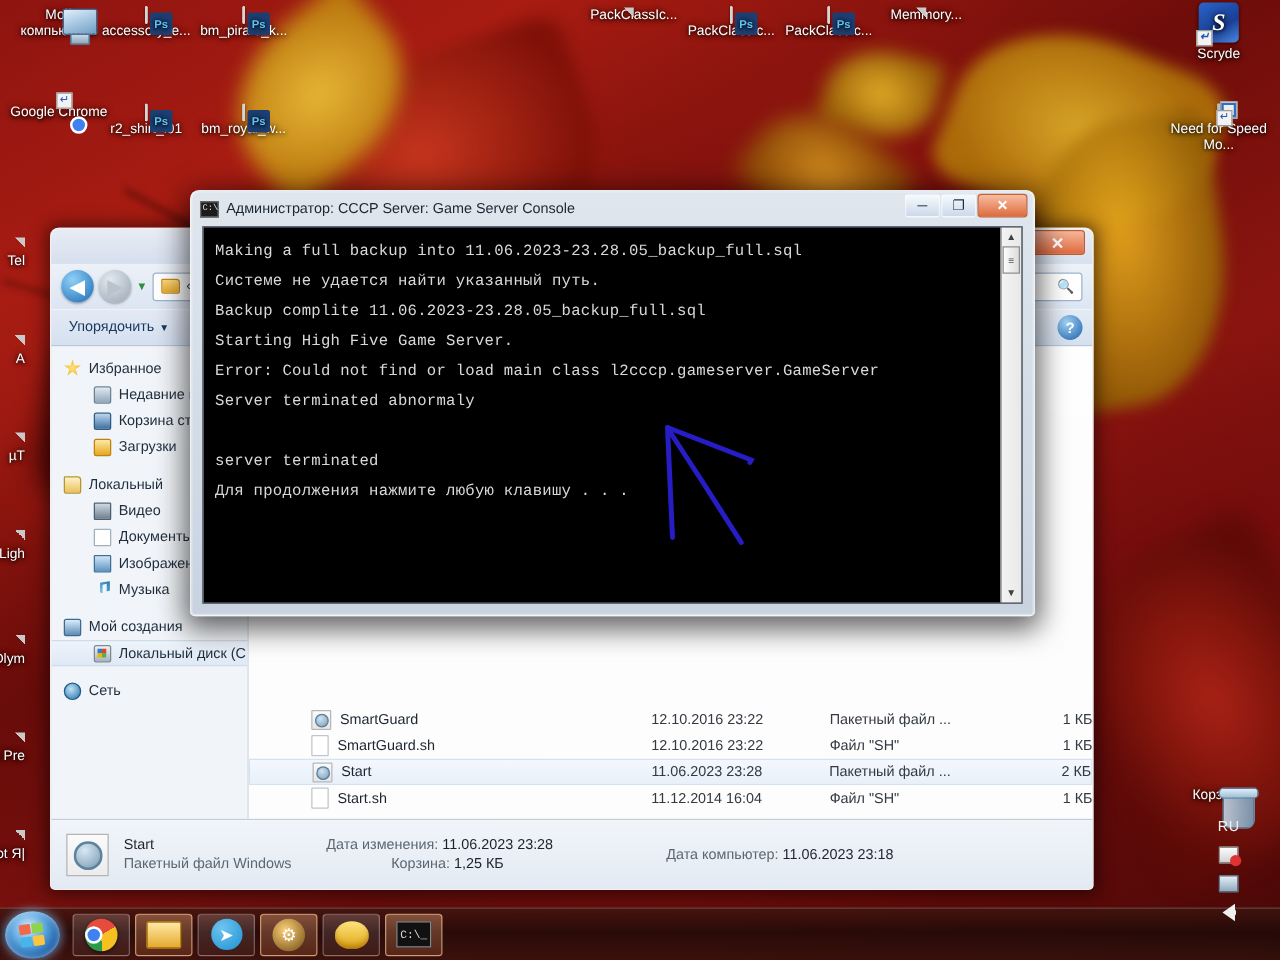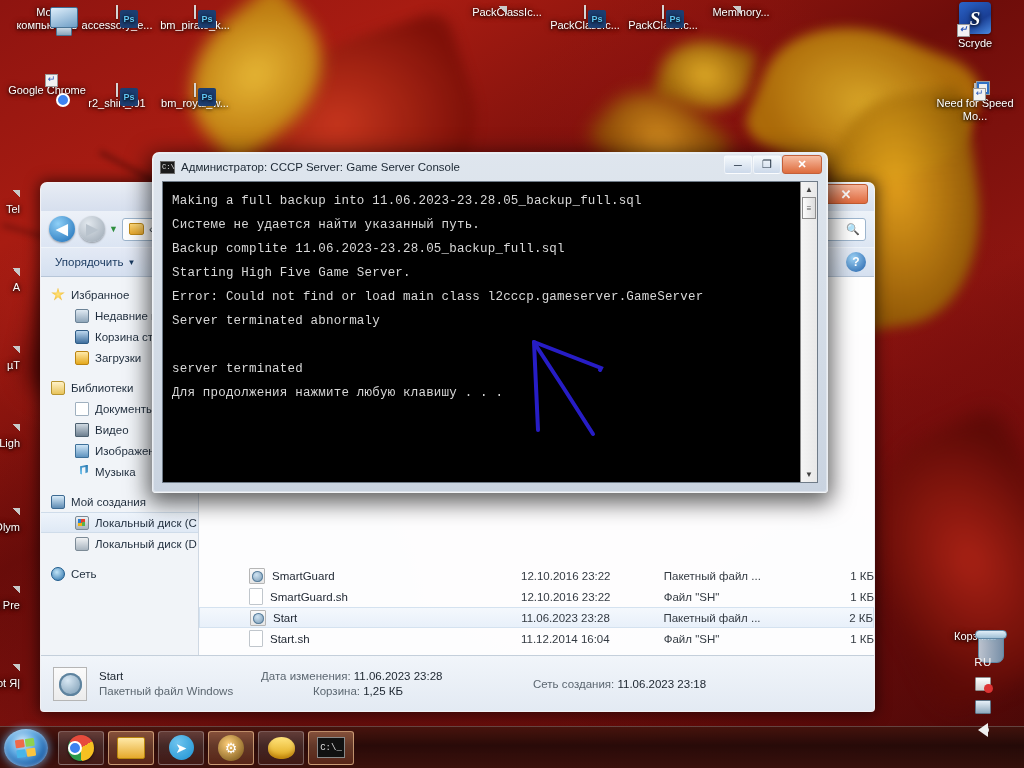--- a/index.html
+++ b/index.html
@@ -351,51 +351,47 @@
             <span class="t">Корзина ст</span>
           </div>
           <div class="sb-row child">
             <span class="mini m-dl"></span>
             <span class="t">Загрузки</span>
           </div>
         </div>
         <div class="sb-group">
           <div class="sb-row sb-head">
             <span class="mini m-lib"></span>
-            <span class="t">Библиотеки</span>
+            <span class="t">Локальный</span>
+          </div>
+          <div class="sb-row child">
+            <span class="mini m-vid"></span>
+            <span class="t">Видео</span>
           </div>
           <div class="sb-row child">
             <span class="mini m-doc"></span>
             <span class="t">Документы</span>
-          </div>
-          <div class="sb-row child">
-            <span class="mini m-vid"></span>
-            <span class="t">Видео</span>
           </div>
           <div class="sb-row child">
             <span class="mini m-img"></span>
             <span class="t">Изображения</span>
           </div>
           <div class="sb-row child">
             <span class="mini m-mus"></span>
             <span class="t">Музыка</span>
           </div>
         </div>
         <div class="sb-group">
           <div class="sb-row sb-head">
             <span class="mini m-pc"></span>
             <span class="t">Мой создания</span>
           </div>
           <div class="sb-row child sel">
             <span class="mini m-hdd win"></span>
             <span class="t">Локальный диск (C</span>
-          </div>
-          <div class="sb-row child">
-            <span class="mini m-hdd"></span>
-            <span class="t">Локальный диск (D</span>
           </div>
         </div>
         <div class="sb-group">
           <div class="sb-row sb-head">
             <span class="mini m-net"></span>
             <span class="t">Сеть</span>
           </div>
         </div>
       </div>
     <div id="exp-list">
@@ -450,21 +446,21 @@
         <span class="st-lbl">Дата изменения:</span>
         <span class="st-strong">11.06.2023 23:28</span>
       </div>
       <div style="padding-left:52px">
         <span class="st-lbl">Корзина:</span>
         <span class="st-strong">1,25 КБ</span>
       </div>
     </div>
     <div class="st-col">
       <div>
-        <span class="st-lbl">Сеть создания:</span>
+        <span class="st-lbl">Дата компьютер:</span>
         <span class="st-strong">11.06.2023 23:18</span>
       </div>
     </div>
   </div>
 </div>
 
 <div id="console">
   <div id="con-title">
     <span id="con-icon">C:\</span>
     <span id="con-title-text">Администратор:  CCCP Server: Game Server Console</span>

